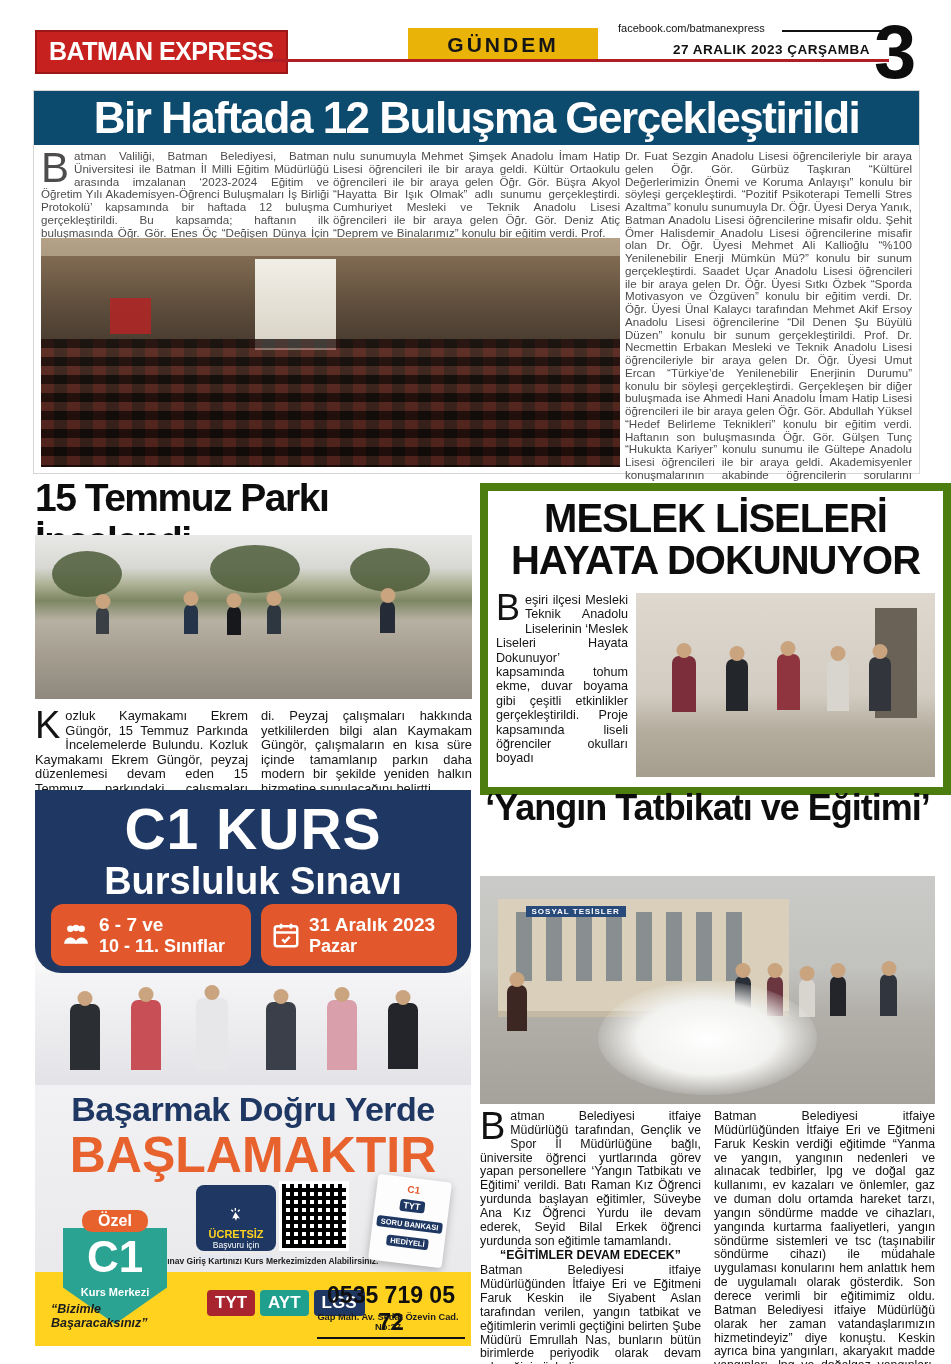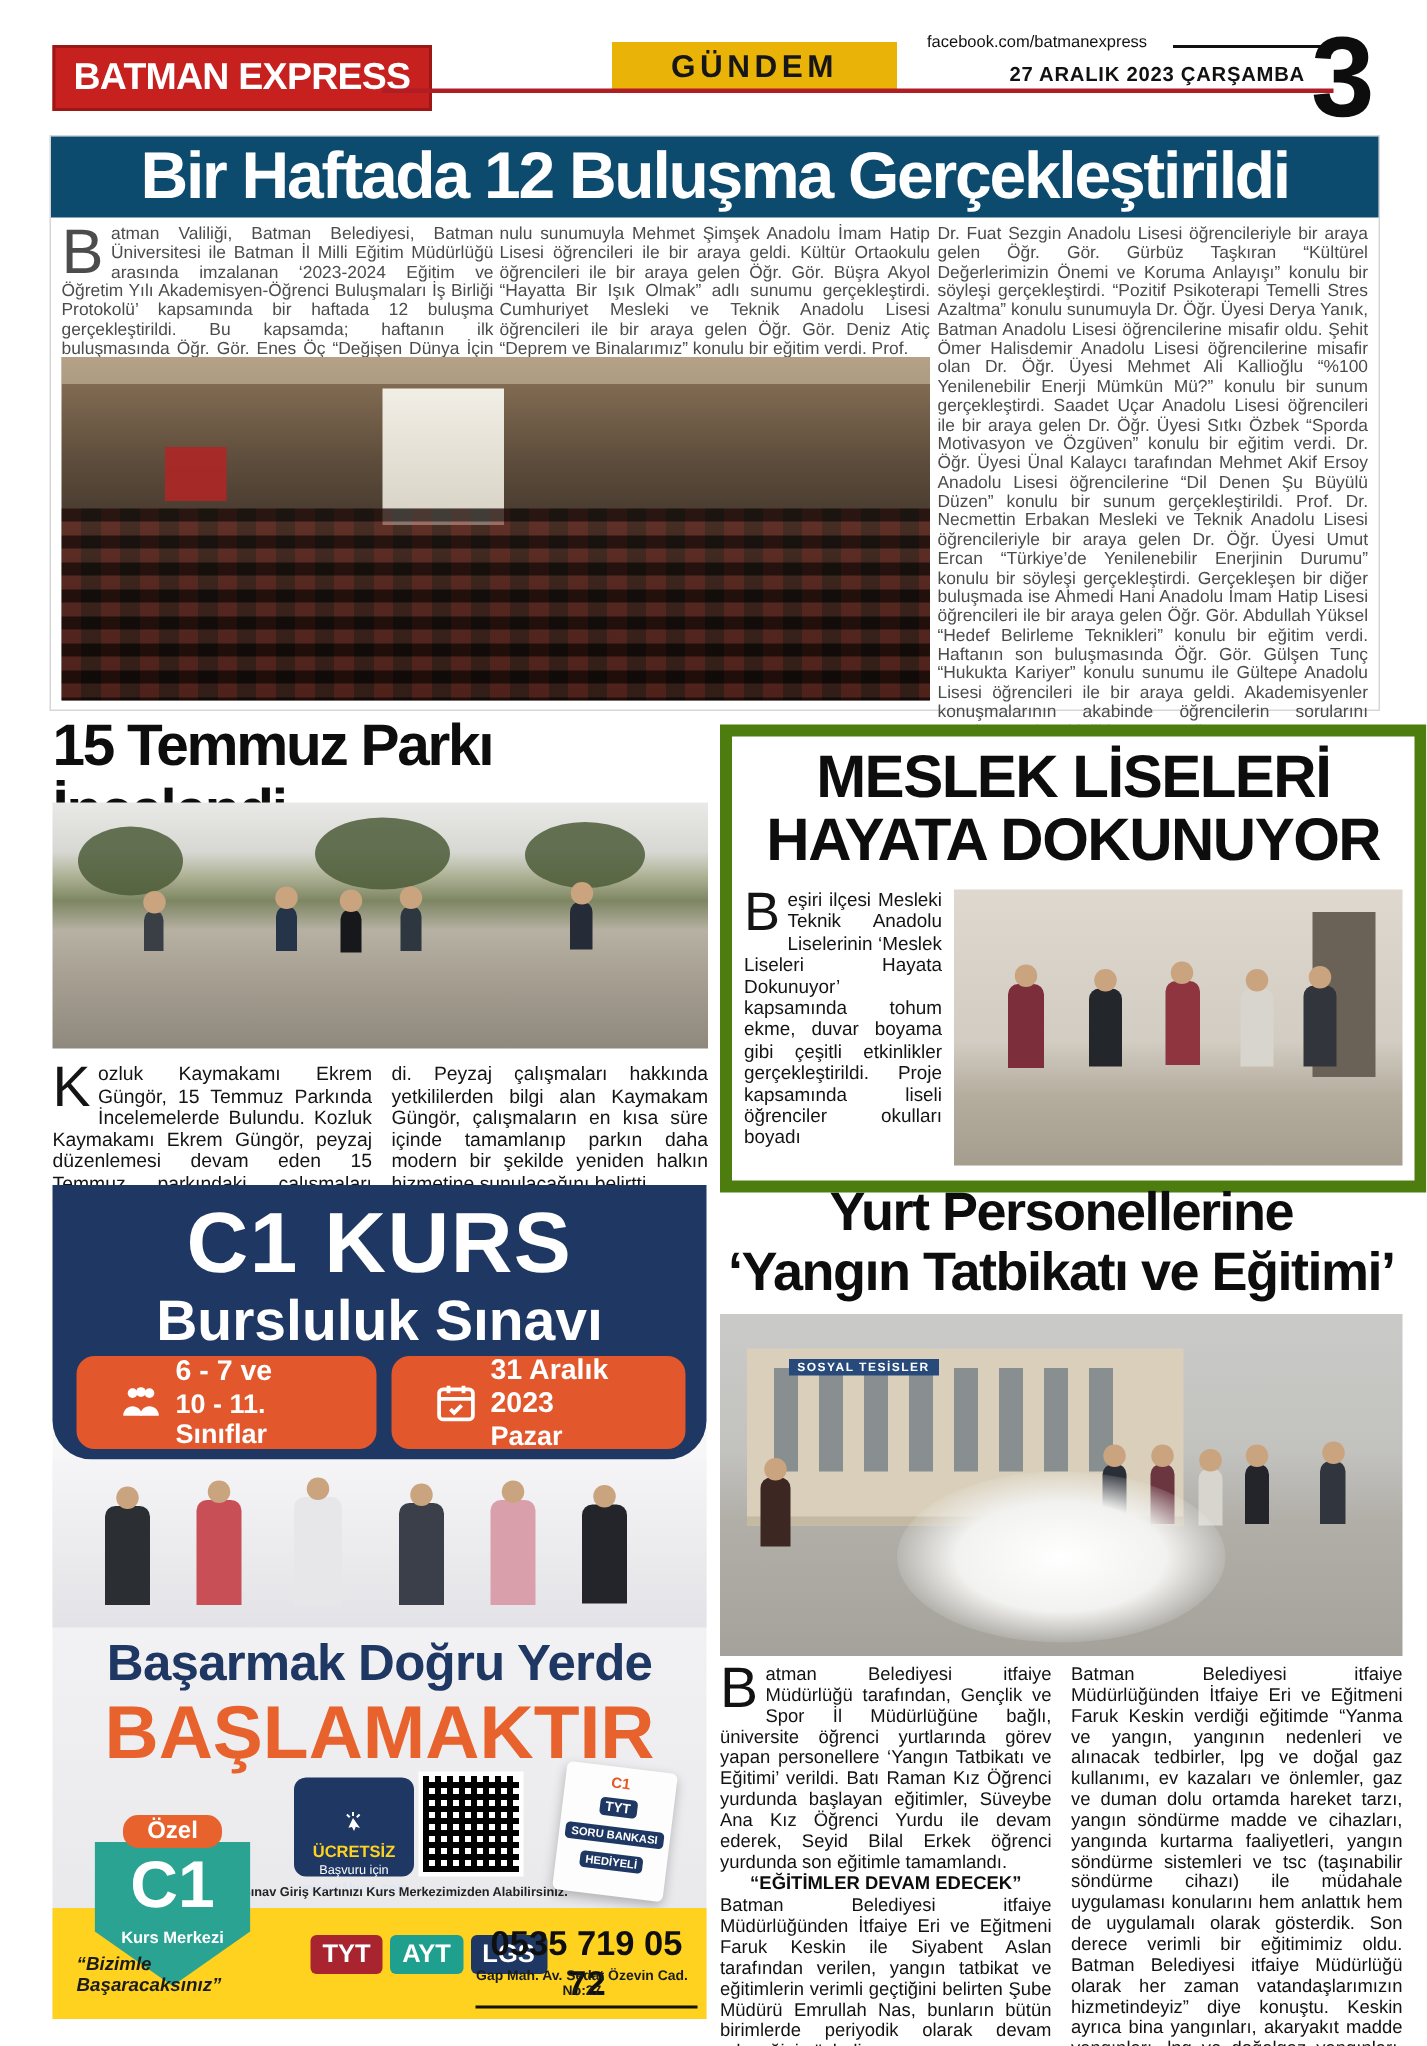--- a/index.html
+++ b/index.html
@@ -59,21 +59,21 @@
         background:linear-gradient(180deg,#ded8cf 0%,#d2ccc2 55%,#b4ac9d 75%,#a59d8e 100%);}
   .person{position:absolute;border-radius:7px 7px 0 0;}
   .person::before{content:"";position:absolute;top:-13px;left:50%;transform:translateX(-50%);
         width:15px;height:15px;border-radius:50%;background:#caa37f;}
   
   .ad{left:35px;top:790px;width:436px;height:556px;background:linear-gradient(180deg,#ffffff 0%,#e9e9ec 88%);}
   .ad-navy{left:0;top:0;width:436px;height:183px;background:#1e3763;border-radius:0 0 26px 26px;}
   .ad-title{top:6px;width:100%;text-align:center;color:#fff;font-size:57px;font-weight:900;letter-spacing:1px;}
   .ad-sub{top:70px;width:100%;text-align:center;color:#fff;font-size:38px;font-weight:700;}
   .badge{top:114px;height:62px;background:#e2572b;border-radius:12px;color:#fff;display:flex;
-        align-items:center;gap:8px;padding:0 28px;box-sizing:border-box;}
+        align-items:center;gap:8px;padding:0 10px;box-sizing:border-box;}
   .badge .ln1{font-weight:800;font-size:19px;line-height:22px;}
   .badge .ln2{font-weight:600;font-size:18px;line-height:20px;}
   .b1{left:16px;width:200px;}
   .b2{left:226px;width:196px;}
   .students{left:0;top:183px;width:436px;height:112px;background:linear-gradient(180deg,#f5f5f7,#e3e3e7);}
   .slogan1{top:300px;width:100%;text-align:center;color:#1e3763;font-size:34px;font-weight:800;letter-spacing:-.5px;}
   .slogan2{top:336px;width:100%;text-align:center;color:#e8622d;font-size:50px;font-weight:900;letter-spacing:0;}
   .freebox{left:161px;top:395px;width:80px;height:66px;background:#1e3763;border-radius:8px;color:#fff;
         text-align:center;padding-top:21px;box-sizing:border-box;}
   .freebox .f1{color:#ffd21f;font-weight:800;font-size:11px;margin-top:2px;}
@@ -276,21 +276,20 @@
       <span class="exam e1">AYT</span>
       <span class="exam e2">LGS</span>
     </div>
 
     <div class="abs phone">0535 719 05 72</div>
     <div class="abs addr">Gap Mah. Av. Sedat Özevin Cad. No:27</div>
   </section>
 
   <section class="abs fire">
     <h2>
-      <span style="display:block;">Yurt Personellerine</span>
       <span style="display:block;">‘Yangın Tatbikatı ve Eğitimi’</span>
     </h2>
     <div class="abs photo fire-photo">
       <div class="abs building"></div>
       <div class="abs windows"></div>
       <div class="abs signbar">SOSYAL TESİSLER</div>
       <div class="person" style="left:6%;top:48%;width:20px;height:46px;background:#3d2723;"></div>
       <div class="person" style="left:56%;top:44%;width:16px;height:40px;background:#2a2e36;"></div>
       <div class="person" style="left:63%;top:44%;width:16px;height:40px;background:#6b3640;"></div>
       <div class="person" style="left:70%;top:45%;width:16px;height:38px;background:#d8d5ce;"></div>

